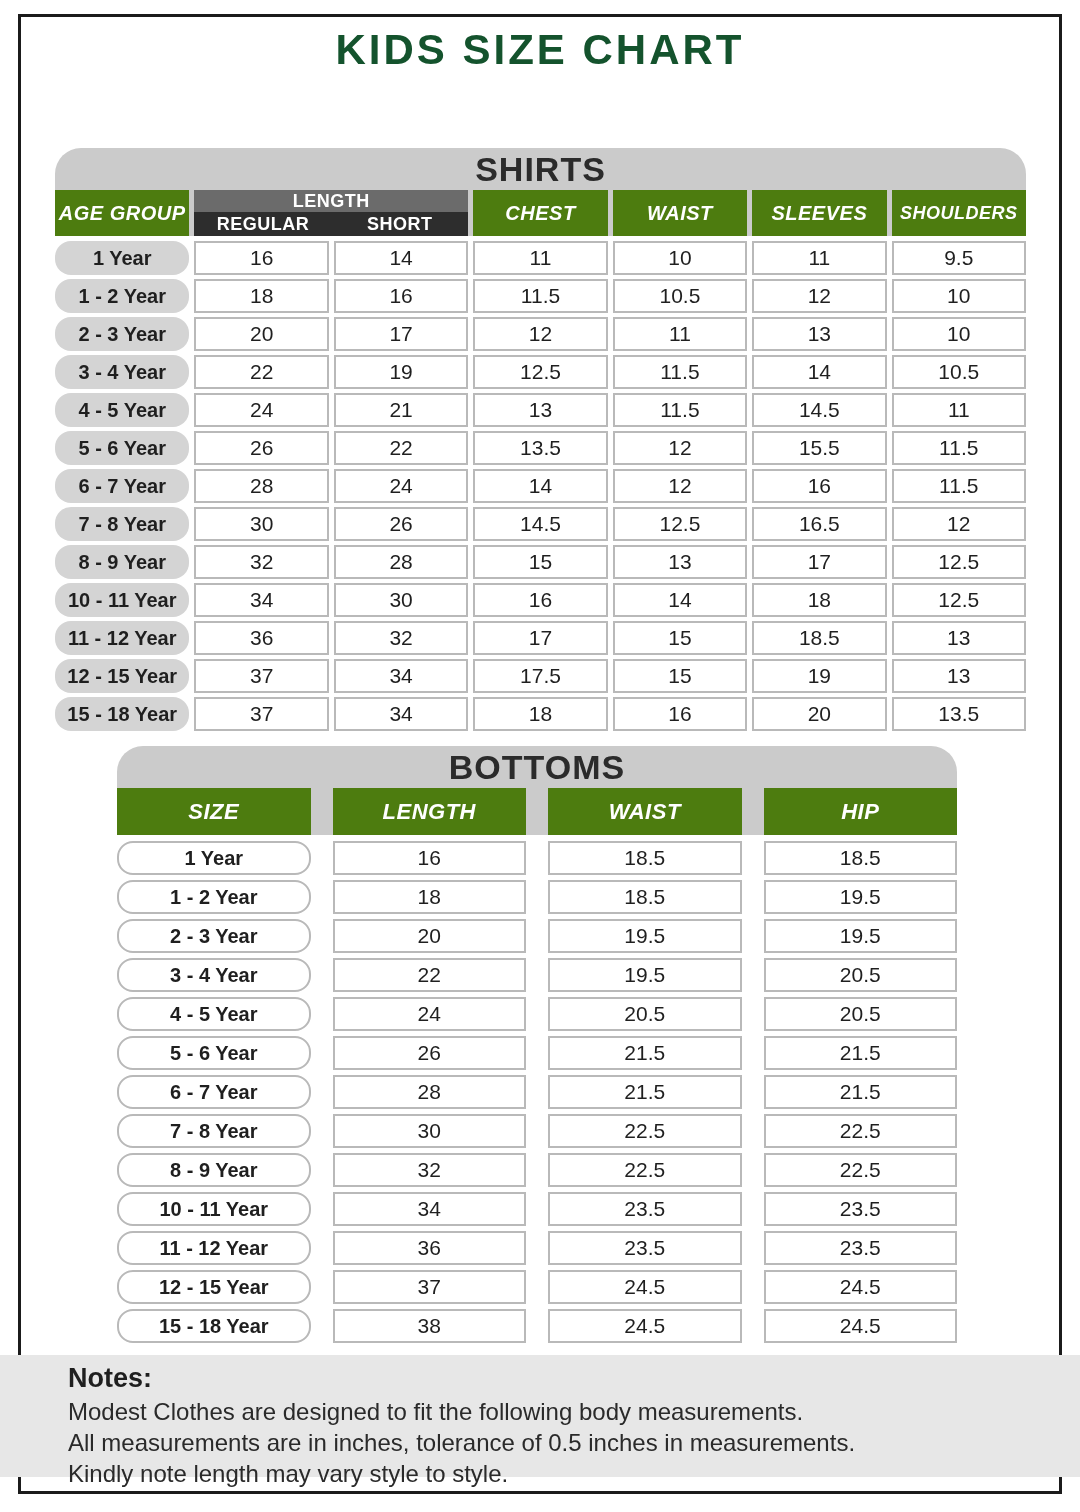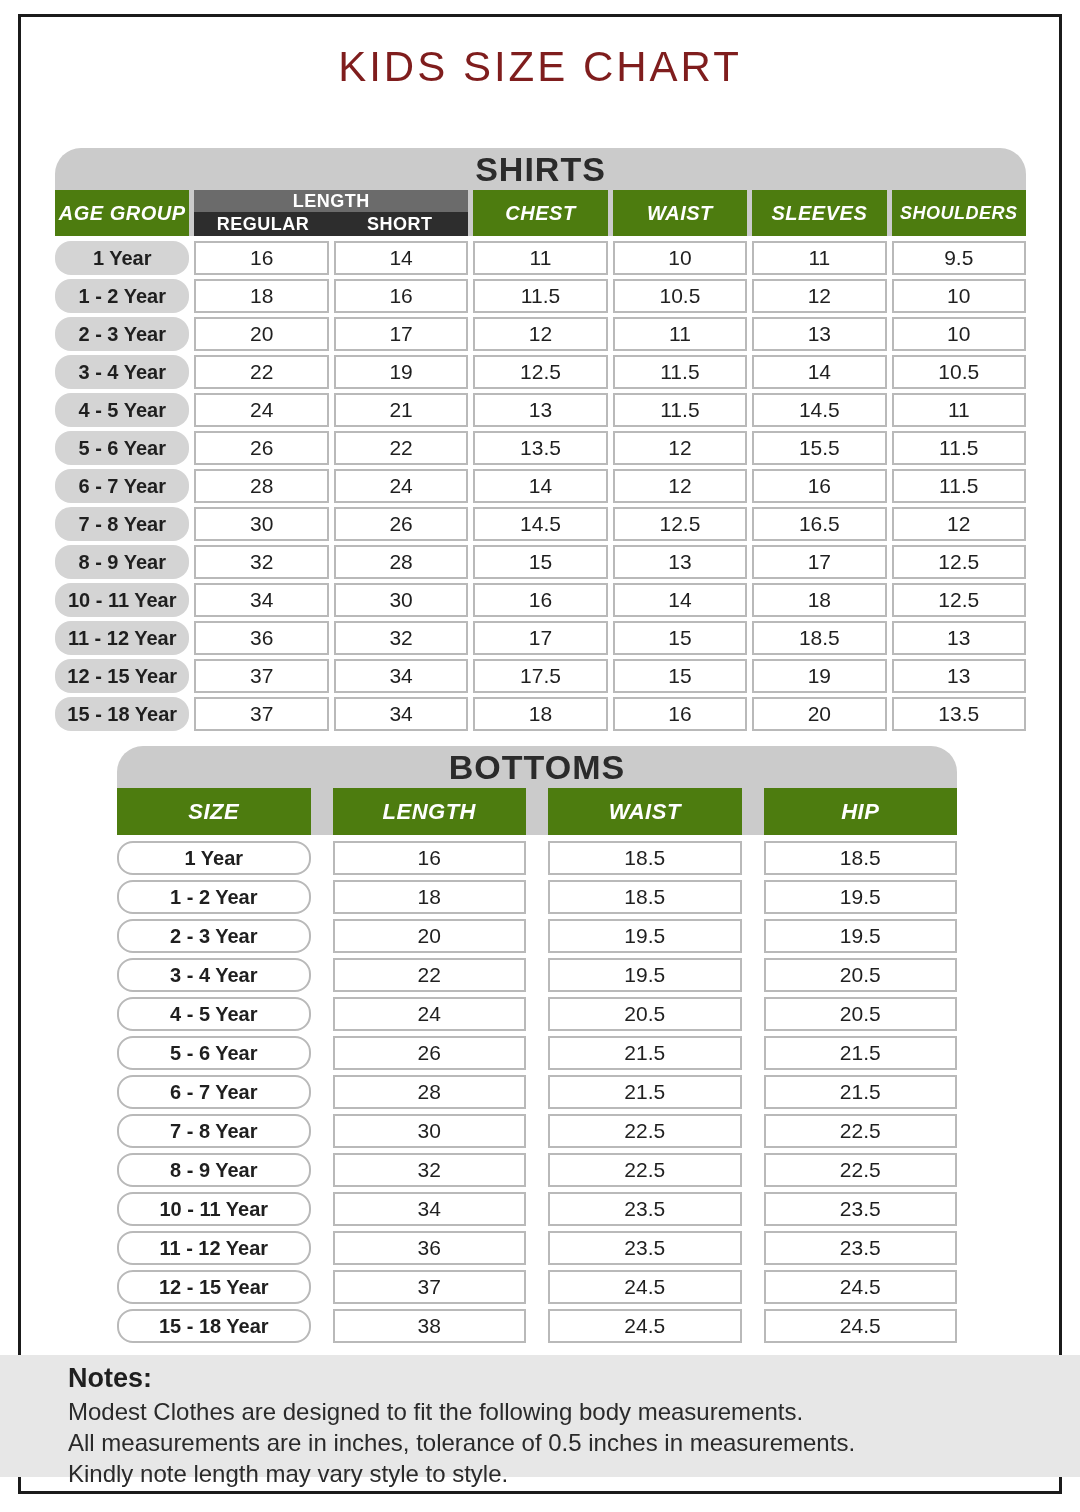--- a/index.html
+++ b/index.html
@@ -48,25 +48,25 @@
   .logo-tagline {
     text-align: right;
     font-size: 11px;
     font-weight: 700;
     letter-spacing: 2px;
     color: #ee7f24;
     margin-top: -4px;
     padding-right: 2px;
   }
   .page-title {
-    margin-top: 19px;
+    margin-top: 2px;
     font-size: 42px;
-    font-weight: 400;
+    font-weight: 700;
     letter-spacing: 3px;
-    color: #7f1d1d;
+    color: #14532d;
   }
 
   
   .section { position: absolute; z-index: 1; }
   .band {
     background: #cbcbcb;
     border-radius: 26px 26px 0 0;
   }
   .band-title {
     text-align: center;

